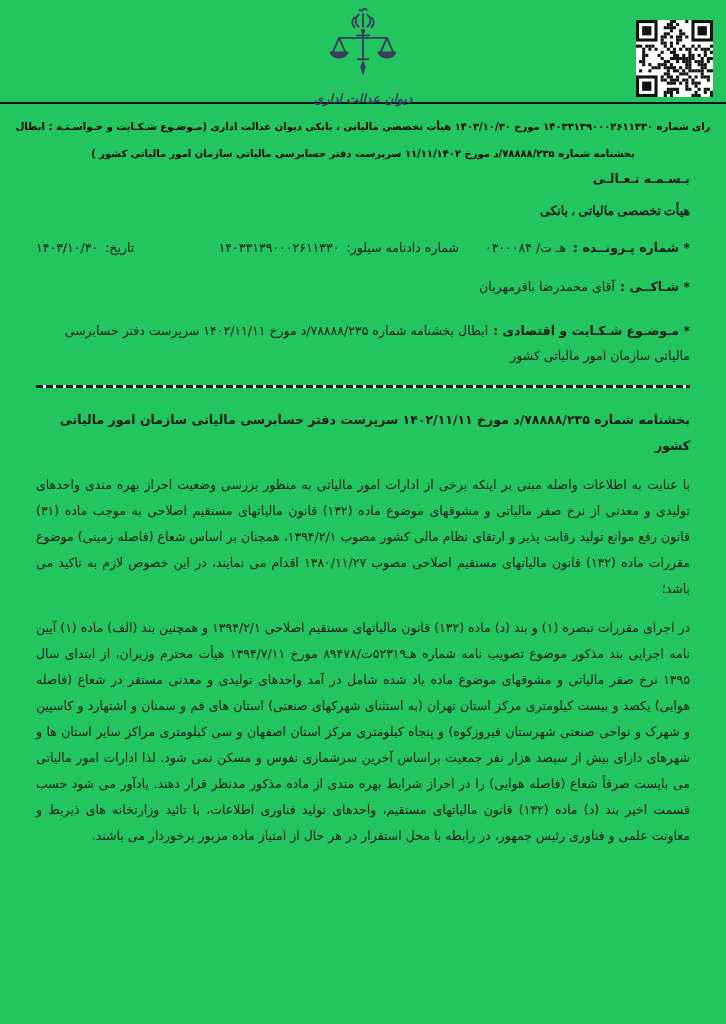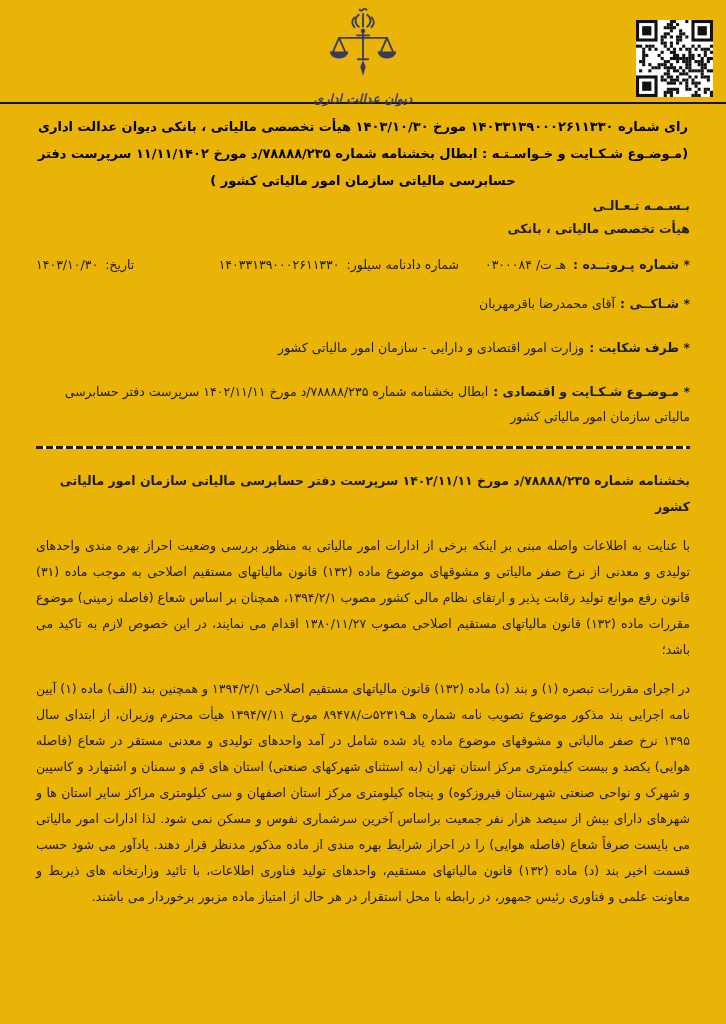--- a/index.html
+++ b/index.html
@@ -5,46 +5,46 @@
   * { box-sizing: border-box; }
   html, body { margin: 0; padding: 0; }
   body {
     width: 726px; height: 1024px;
     background: #ffffff;
     color: #1a1a1a;
     font-family: "DejaVu Sans", sans-serif;
     direction: rtl;
     overflow: hidden;
   }
-  .page { width: 726px; height: 1024px; background: #eab308; }
+  .page { width: 726px; height: 1024px; background: #22c55e; }
 
   
   .header { position: relative; height: 104px; border-bottom: 2.5px solid #141414; }
   .logo-block {
     position: absolute; top: 8px; left: 0; right: 0;
     margin: 0 auto; width: 160px;
     display: flex; flex-direction: column; align-items: center;
   }
   .logo-caption {
     font-size: 12.5px; font-weight: bold; font-style: italic;
     color: #3b3b60; margin-top: 1px; white-space: nowrap;
   }
   .qr { position: absolute; top: 20px; right: 13px; width: 77px; height: 77px; }
 
   
   .doc-title {
     font-weight: bold; text-align: center;
-    font-size: 13px; line-height: 27px;
+    font-size: 10px; line-height: 27px;
     padding: 9px 14px 4px 14px; color: #000;
   }
 
   
   .content { padding: 0 36px; font-size: 12.5px; }
   .besmeleh { font-weight: bold; letter-spacing: .5px; }
-  .board    { font-weight: bold; margin-top: 8px; }
+  .board    { font-weight: bold; margin-top: 17px; font-family: Liberation Serif, serif; }
 
   .meta-row { display: flex; align-items: baseline; gap: 26px; margin-top: 21px; white-space: nowrap; }
   .meta-pair { display: inline-flex; gap: 7px; align-items: baseline; }
   .date-pair { margin-right: auto; }
   .lbl { font-weight: bold; }
 
   .meta-line { margin-top: 19px; line-height: 25px; }
   .meta-line .lbl { margin-left: 5px; }
 
   .divider {
@@ -310,21 +310,20 @@
         <span>۱۴۰۳۳۱۳۹۰۰۰۲۶۱۱۳۳۰</span>
       </span>
       <span class="meta-pair date-pair">
         <span>تاریخ:</span>
         <span>۱۴۰۳/۱۰/۳۰</span>
       </span>
     </div>
 
     <p class="meta-line"><span class="lbl">* شـاکــی :</span><span>آقای محمدرضا باقرمهربان</span></p>
 
-    <p class="meta-line"><span class="lbl">* طرف شکایت :</span><span>وزارت امور اقتصادی و دارایی - سازمان امور مالیاتی کشور</span></p>
 
     <p class="meta-line"><span class="lbl">* مـوضـوع شـکـایت و اقتصادی :</span><span>ابطال بخشنامه شماره ۷۸۸۸۸/۲۳۵/د مورخ ۱۴۰۲/۱۱/۱۱ سرپرست دفتر حسابرسی مالیاتی سازمان امور مالیاتی کشور</span></p>
 
     <div class="divider"></div>
 
 
     <div class="circular-heading">بخشنامه شماره ۷۸۸۸۸/۲۳۵/د مورخ ۱۴۰۲/۱۱/۱۱ سرپرست دفتر حسابرسی مالیاتی سازمان امور مالیاتی کشور</div>
 
     <p class="para tight">با عنایت به اطلاعات واصله مبنی بر اینکه برخی از ادارات امور مالیاتی به منظور بررسی وضعیت احراز بهره مندی واحدهای تولیدی و معدنی از نرخ صفر مالیاتی و مشوقهای موضوع ماده (۱۳۲) قانون مالیاتهای مستقیم اصلاحی به موجب ماده (۳۱) قانون رفع موانع تولید رقابت پذیر و ارتقای نظام مالی کشور مصوب ۱۳۹۴/۲/۱، همچنان بر اساس شعاع (فاصله زمینی) موضوع مقررات ماده (۱۳۲) قانون مالیاتهای مستقیم اصلاحی مصوب ۱۳۸۰/۱۱/۲۷ اقدام می نمایند، در این خصوص لازم به تاکید می باشد؛</p>
 

